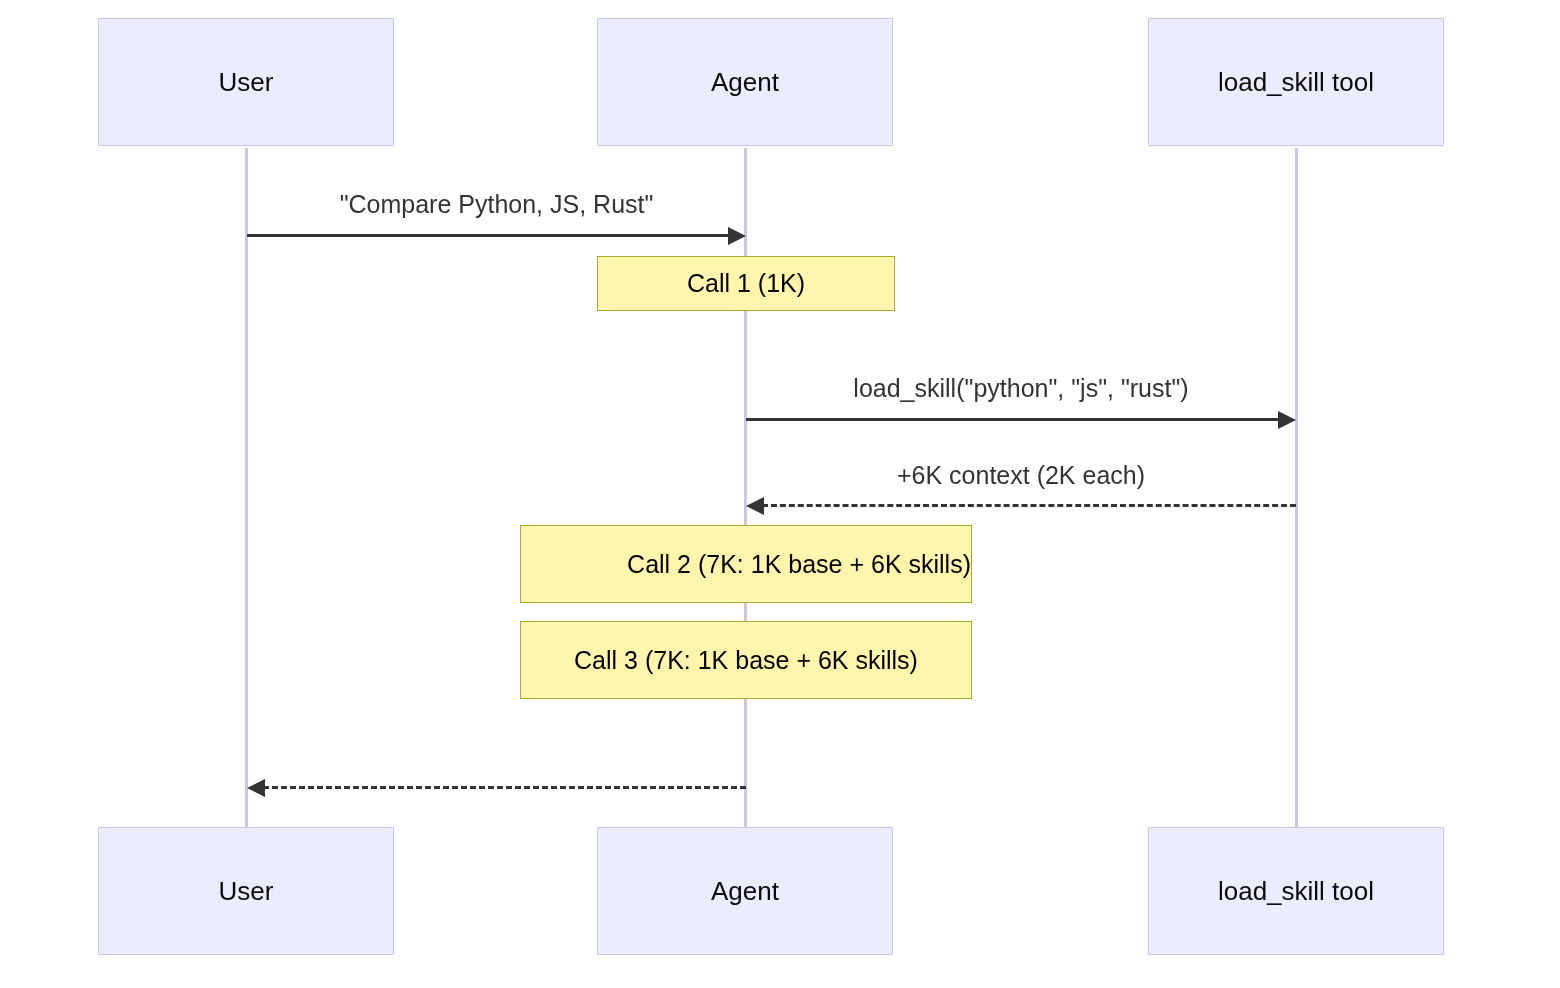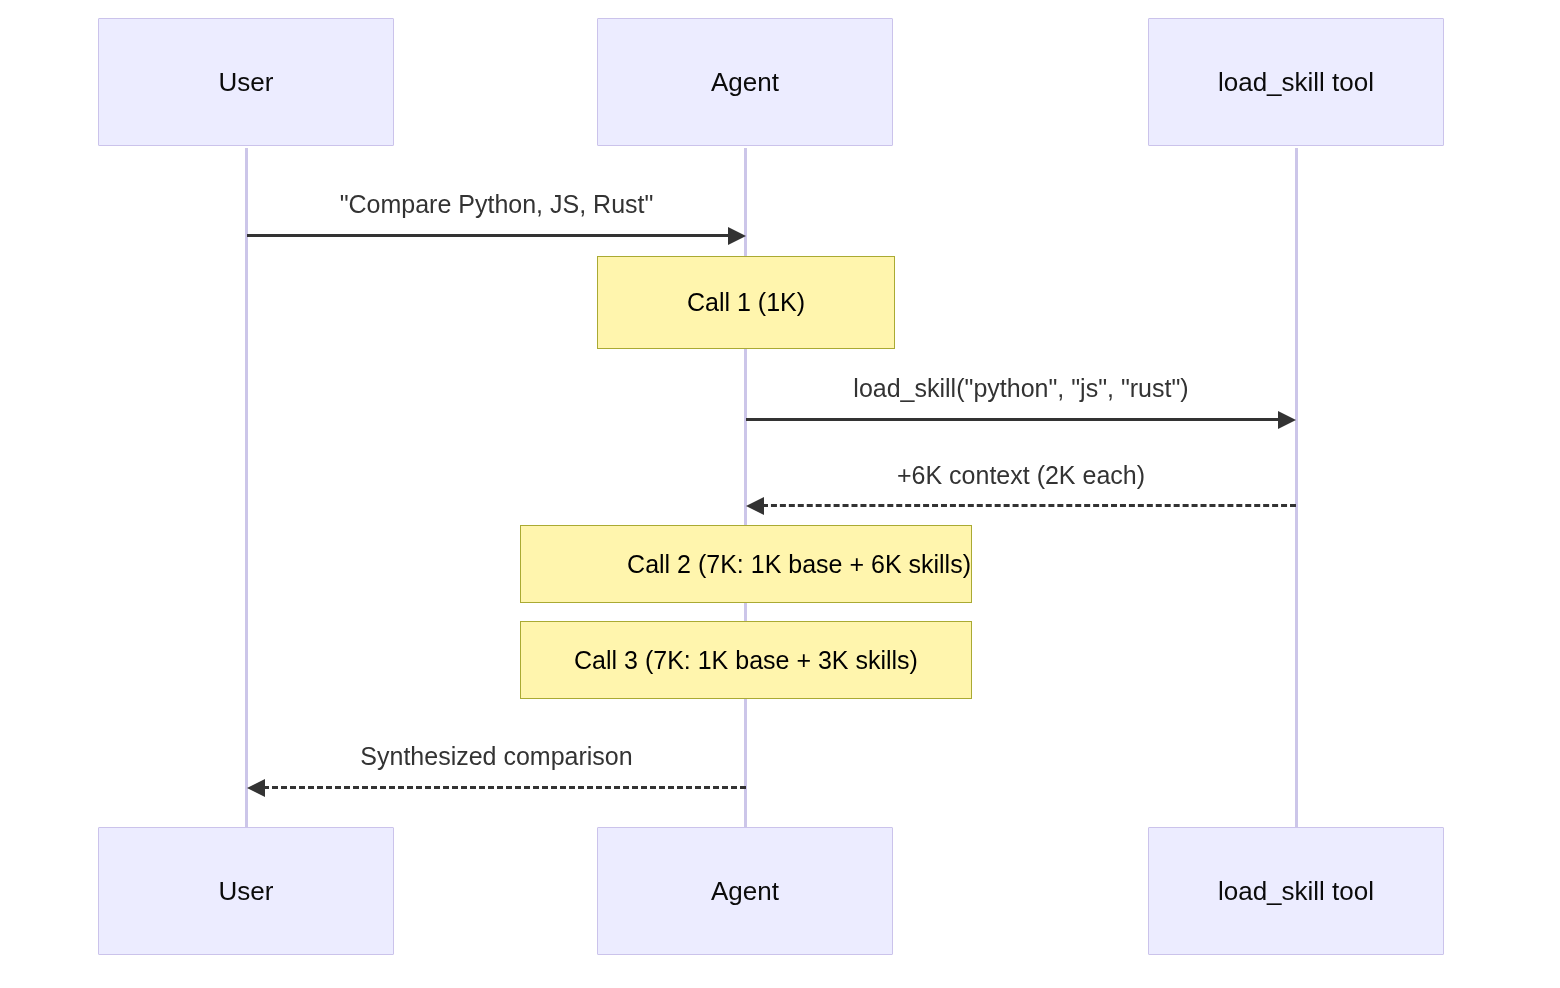--- a/index.html
+++ b/index.html
@@ -65,21 +65,21 @@
   .actor.agent.bottom{left:597px;top:827px;}
   .actor.tool.bottom{left:1148px;top:827px;}
   .lifeline.user{left:245px;}
   .lifeline.agent{left:744px;}
   .lifeline.tool{left:1295px;}
 
   .m1-label{left:247px;width:499px;top:190px;}
   .m1-line{left:247px;width:483px;top:234px;}
   .m1-head{left:728px;top:227px;}
 
-  .note1{left:597px;top:256px;width:298px;height:93px;}
+  .note1{left:597px;top:256px;width:298px;height:55px;}
 
   .m2-label{left:746px;width:550px;top:374px;}
   .m2-line{left:746px;width:534px;top:418px;}
   .m2-head{left:1278px;top:411px;}
 
   .m3-label{left:746px;width:550px;top:461px;}
   .m3-line{left:762px;width:534px;top:504px;}
   .m3-head{left:746px;top:497px;}
 
   .note2{left:520px;top:525px;width:452px;height:78px;justify-content:flex-end;}
@@ -122,24 +122,23 @@
 
   <div class="msg-label m3-label">+6K context (2K each)</div>
   <div class="msg-line dashed m3-line"></div>
   <div class="arrowhead left m3-head"></div>
 
   <div class="note note2">
     <span>Call 2 (7K: 1K base + 6K skills)</span>
   </div>
 
   <div class="note note3">
-    <span>Call 3 (7K: 1K base + 3K skills)</span>
+    <span>Call 3 (7K: 1K base + 6K skills)</span>
   </div>
 
-  <div class="msg-label m4-label">Synthesized comparison</div>
   <div class="msg-line dashed m4-line"></div>
   <div class="arrowhead left m4-head"></div>
 
   <div class="actor user bottom">
     <span>User</span>
   </div>
   <div class="actor agent bottom">
     <span>Agent</span>
   </div>
   <div class="actor tool bottom">

